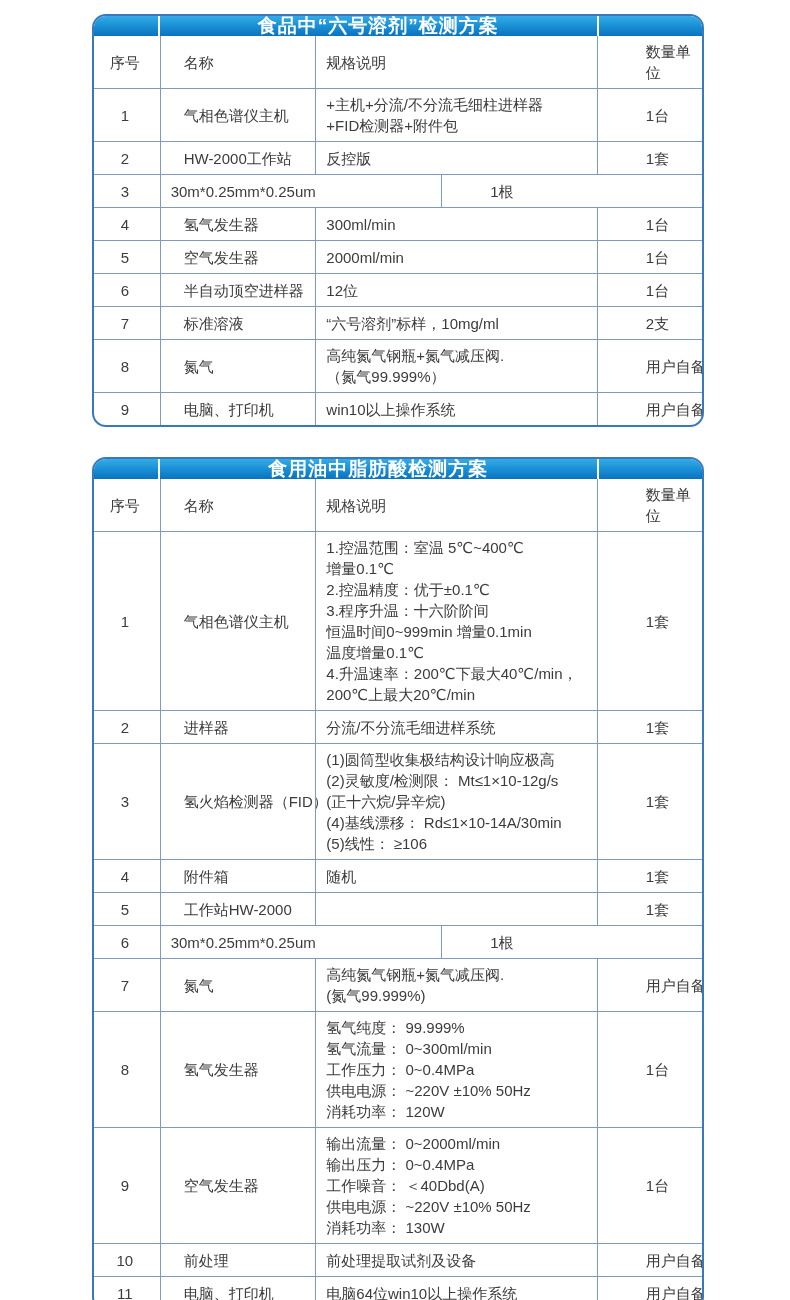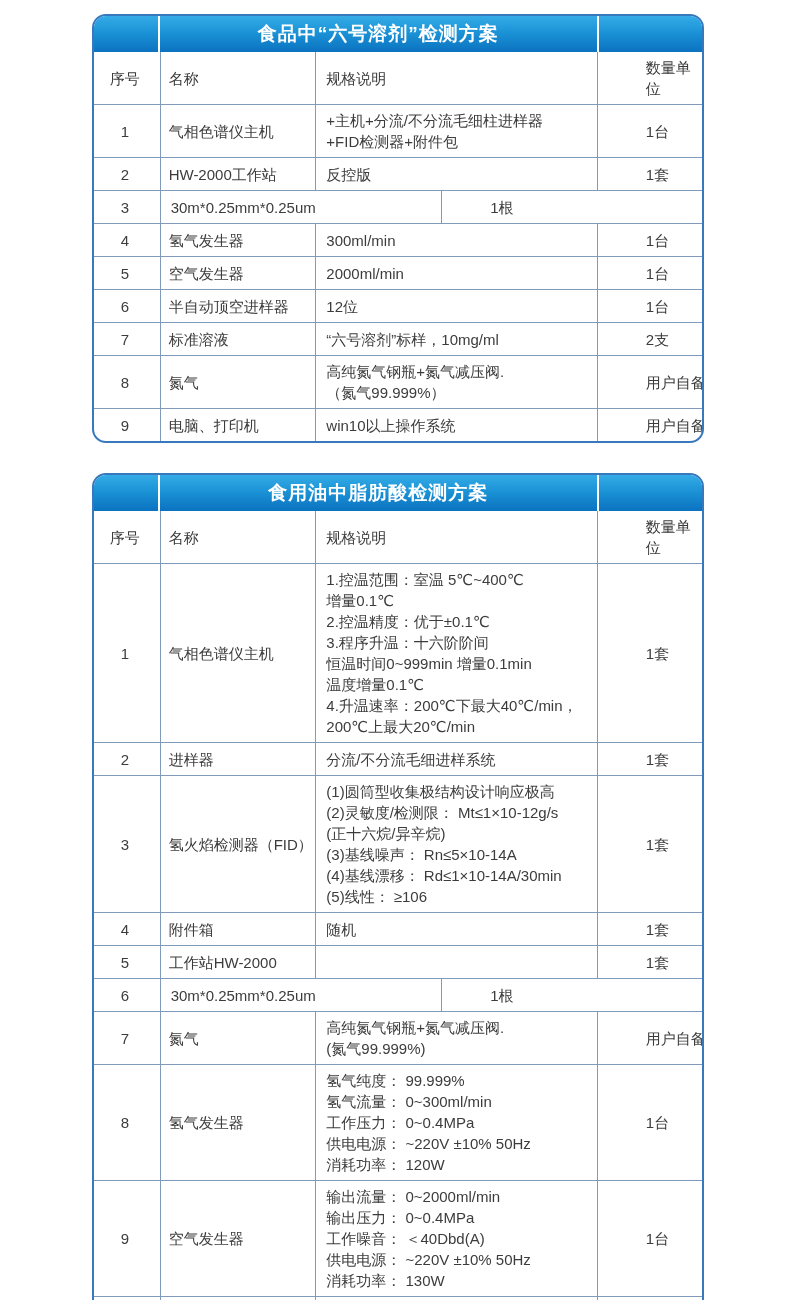--- a/index.html
+++ b/index.html
@@ -18,21 +18,21 @@
     border-radius: 14px;
     overflow: hidden;
     background: #ffffff;
   }
   .scheme-table + .scheme-table-gap { height: 30px; }
 
   
   .title-row {
     display: flex;
     align-items: stretch;
-    height: 36px;
+    height: 20px;
     background: linear-gradient(to bottom, #35abe6 0%, #1b93d6 45%, #0b72c0 100%);
   }
   .title-spacer-left  { width: 10.8%; border-right: 2px solid #ffffff; }
   .title-spacer-right { width: 17.3%; border-left: 2px solid #ffffff; }
   .title-text {
     flex: 1;
     display: flex;
     align-items: center;
     justify-content: center;
     color: #ffffff;
@@ -51,21 +51,21 @@
     flex-direction: column;
     justify-content: center;
     padding: 5px 4px 5px 10px;
     min-height: 32px;
     font-size: 15px;
     color: #3c3c3c;
     line-height: 21px;
   }
   .cell + .cell { border-left: 1px solid #7e9cba; }
   .c-no   { width: 10.8%; align-items: center; padding-left: 0; }
-  .c-name { width: 25.6%; padding-left: 8px; }
+  .c-name { width: 25.6%; padding-left: 23px; }
   .c-spec { width: 46.3%; }
   .c-qty  { width: 17.3%; padding-left: 48px; }
   .header-row .cell { font-weight: normal; color: #3a3a3a; }
   .line { white-space: nowrap; }
 </style>
 </head>
 <body>
 
 <div class="page">
 
@@ -264,21 +264,20 @@
           <div class="cell c-no">
             <div class="line">3</div>
           </div>
           <div class="cell c-name">
             <div class="line">氢火焰检测器（FID）</div>
           </div>
           <div class="cell c-spec">
             <div class="line">(1)圆筒型收集极结构设计响应极高</div>
             <div class="line">(2)灵敏度/检测限： Mt≤1×10-12g/s</div>
             <div class="line">(正十六烷/异辛烷)</div>
-            <div class="line">(3)基线噪声： Rn≤5×10-14A</div>
             <div class="line">(4)基线漂移： Rd≤1×10-14A/30min</div>
             <div class="line">(5)线性： ≥106</div>
           </div>
           <div class="cell c-qty">
             <div class="line">1套</div>
           </div>
         </div>
         <div class="table-row">
           <div class="cell c-no">
             <div class="line">4</div>

